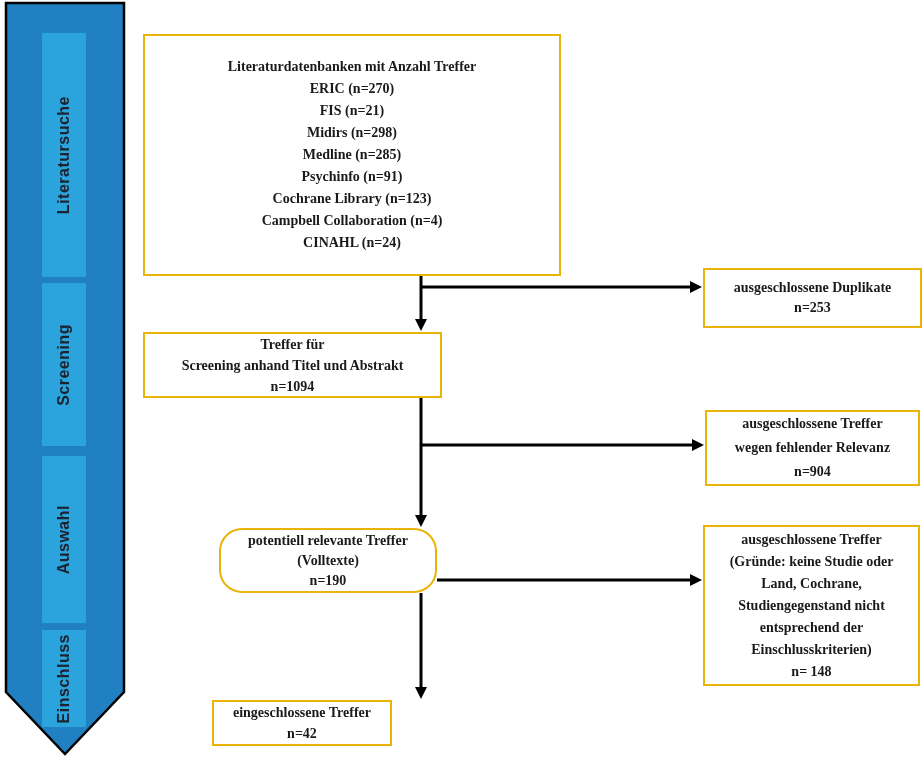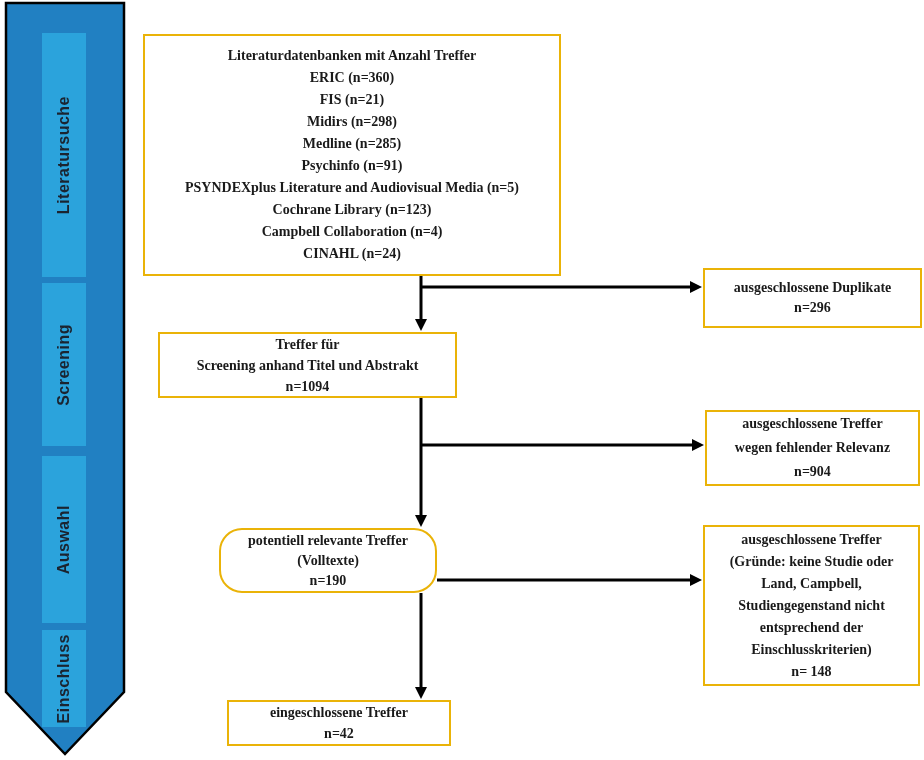--- a/index.html
+++ b/index.html
@@ -22,21 +22,21 @@
     font-weight: bold;
     font-size: 14px;
     line-height: 22px;
     text-align: center;
     display: flex;
     flex-direction: column;
     justify-content: center;
     font-family: Liberation Serif, serif;
   }
   .fbox .ln { white-space: nowrap; }
-  .lh21 { line-height: 21px; margin-left: 15px; }
+  .lh21 { line-height: 21px; }
   .lh20 { line-height: 20px; }
   .lh24 { line-height: 24px; }
   .lh22 { line-height: 22px; }
   
   .stage-label {
     position: absolute;
     display: flex;
     align-items: center;
     justify-content: center;
     color: #1b2430;
@@ -100,62 +100,61 @@
 
     <line class="connector-line" x1="421" y1="593" x2="421" y2="688"></line>
     <polygon class="arrowhead" points="415,687 427,687 421,699"></polygon>
 
     <line class="connector-line" x1="437" y1="580" x2="691" y2="580"></line>
     <polygon class="arrowhead" points="690,574 690,586 702,580"></polygon>
   </svg>
 
   <div class="fbox" style="left:143px; top:34px; width:418px; height:242px;">
     <div class="ln">Literaturdatenbanken mit Anzahl Treffer</div>
-    <div class="ln">ERIC (n=360)</div>
+    <div class="ln">ERIC (n=270)</div>
     <div class="ln">FIS (n=21)</div>
     <div class="ln">Midirs (n=298)</div>
     <div class="ln">Medline (n=285)</div>
     <div class="ln">Psychinfo (n=91)</div>
-    <div class="ln">PSYNDEXplus Literature and Audiovisual Media (n=5)</div>
     <div class="ln">Cochrane Library (n=123)</div>
     <div class="ln">Campbell Collaboration (n=4)</div>
     <div class="ln">CINAHL (n=24)</div>
   </div>
 
   <div class="fbox lh21" style="left:143px; top:332px; width:299px; height:66px;">
     <div class="ln">Treffer für</div>
     <div class="ln">Screening anhand Titel und Abstrakt</div>
     <div class="ln">n=1094</div>
   </div>
 
   <div class="fbox lh20" style="left:219px; top:528px; width:218px; height:65px;border-radius:23px;">
     <div class="ln">potentiell relevante Treffer</div>
     <div class="ln">(Volltexte)</div>
     <div class="ln">n=190</div>
   </div>
 
-  <div class="fbox lh21" style="left:212px; top:700px; width:224px; height:46px;">
+  <div class="fbox lh21" style="left:212px; top:700px; width:180px; height:46px;">
     <div class="ln">eingeschlossene Treffer</div>
     <div class="ln">n=42</div>
   </div>
 
   <div class="fbox lh20" style="left:703px; top:268px; width:219px; height:60px;">
     <div class="ln">ausgeschlossene Duplikate</div>
-    <div class="ln">n=296</div>
+    <div class="ln">n=253</div>
   </div>
 
   <div class="fbox lh24" style="left:705px; top:410px; width:215px; height:76px;">
     <div class="ln">ausgeschlossene Treffer</div>
     <div class="ln">wegen fehlender Relevanz</div>
     <div class="ln">n=904</div>
   </div>
 
   <div class="fbox lh22" style="left:703px; top:525px; width:217px; height:161px;">
     <div class="ln">ausgeschlossene Treffer</div>
     <div class="ln">(Gründe: keine Studie oder</div>
-    <div class="ln">Land, Campbell,</div>
+    <div class="ln">Land, Cochrane,</div>
     <div class="ln">Studiengegenstand nicht</div>
     <div class="ln">entsprechend der</div>
     <div class="ln">Einschlusskriterien)</div>
     <div class="ln">n= 148</div>
   </div>
 
 </div>
 
 </body></html>

